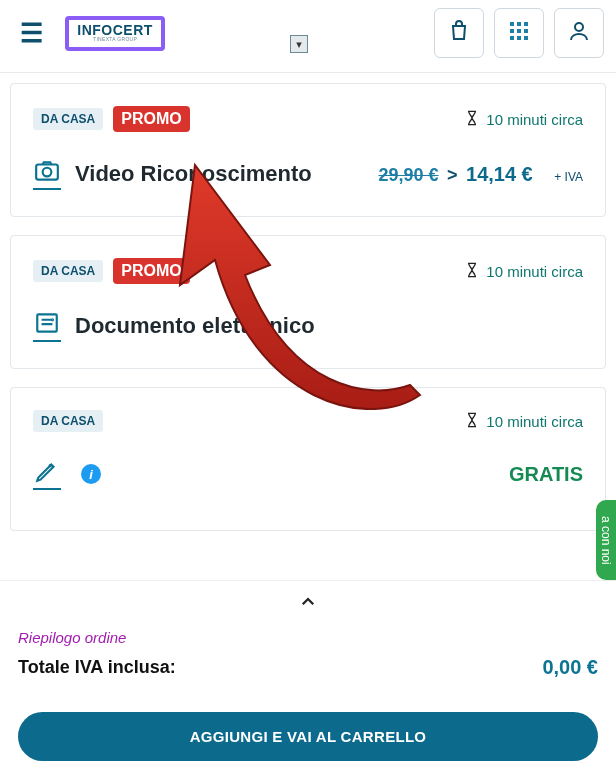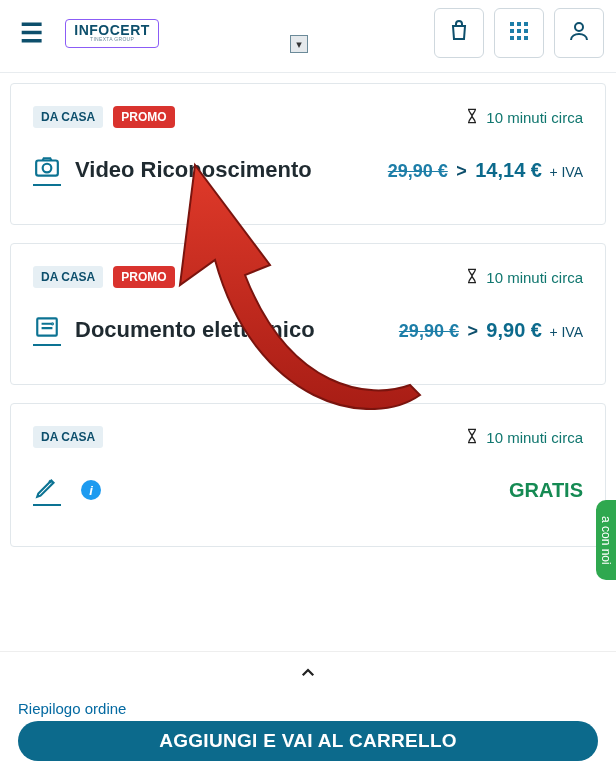--- a/index.html
+++ b/index.html
@@ -1,68 +1,68 @@
 <!DOCTYPE html>
 <html><head>
 <meta charset="utf-8">
 <style>
   * { box-sizing: border-box; margin: 0; padding: 0; }
   body { font-family: -apple-system, BlinkMacSystemFont, "Segoe UI", Arial, sans-serif; background: #fff; width: 616px; height: 779px; overflow: hidden; position: relative; }
 
   
   .header { display: flex; align-items: center; padding: 8px 12px; }
   .menu-btn { font-size: 26px; color: #0d4f6c; padding: 4px 8px; cursor: pointer; font-weight: bold; }
-  .logo { margin-left: 14px; border: 1px solid #8b5cf6; border-radius: 4px; padding: 3px 8px 5px; text-align: center; line-height: 1; }
+  .logo { margin-left: 14px; border: 4px solid #8b5cf6; border-radius: 4px; padding: 3px 8px 5px; text-align: center; line-height: 1; }
   .logo-main { font-weight: 700; font-size: 14px; color: #0d4f6c; letter-spacing: .5px; }
   .logo-sub { font-size: 5px; color: #6b8a99; letter-spacing: .3px; }
   .header-spacer { flex: 1; }
   .header-icon-btn { width: 50px; height: 50px; border: 1px solid #cfd8de; border-radius: 6px; display: flex; align-items: center; justify-content: center; margin-left: 10px; cursor: pointer; }
   .header-icon-btn svg { width: 24px; height: 24px; }
 
   .tab-arrow { position: absolute; top: 35px; left: 290px; width: 18px; height: 18px; border: 1px solid #6b8a99; display:flex; align-items:center; justify-content:center; font-size:11px; color:#333; background:#e5e9ec; cursor:pointer;}
   
   .divider { height: 1px; background: #e8ecef; margin-top: 6px; }
 
   
   .cards { padding: 10px; }
-  .card { border: 1px solid #e1e7eb; border-radius: 4px; padding: 22px 22px 38px; margin-bottom: 18px; position: relative; }
+  .card { border: 1px solid #e1e7eb; border-radius: 4px; padding: 22px 22px 26px; margin-bottom: 18px; position: relative; }
   .card-top { display: flex; align-items: center; }
   .badge-src { background: #e6eff4; color: #0d4f6c; font-size: 12px; font-weight: 600; padding: 4px 8px; border-radius: 3px; }
-  .badge-promo { background: #d9332e; color: #fff; font-size: 12px; font-weight: 700; padding: 4px 8px; border-radius: 4px; margin-left: 10px; }
+  .badge-promo { background: #d9332e; color: #fff; font-size: 16px; font-weight: 700; padding: 4px 8px; border-radius: 4px; margin-left: 10px; }
   .card-time { margin-left: auto; display: flex; align-items: center; color: #0f766e; font-size: 15px; }
   .card-time svg { width: 16px; height: 16px; margin-right: 6px; }
 
   .card-body { display: flex; align-items: center; margin-top: 26px; gap: 14px; }
   .card-icon { color: #0c7393; border-bottom: 2px solid #0c7393; padding-bottom: 4px; }
   .card-icon svg { width: 28px; height: 26px; display:block; }
   .card-title { font-size: 22px; font-weight: 600; color: #1f2a30; }
   .info-dot { width: 20px; height: 20px; border-radius: 50%; background: #1d9bf0; color: #fff; display:inline-flex; align-items:center; justify-content:center; font-size:13px; font-weight:700; margin-left:6px; font-style: italic; }
 
   .card-price { margin-left: auto; text-align: right; white-space: nowrap; }
   .price-old { color: #1d7ea8; font-weight: 700; font-size: 18px; text-decoration: line-through; text-align: center; }
   .price-sep { color: #0d4f6c; font-weight: 600; font-size: 18px; margin: 0 4px; }
   .price-new { color: #0c6a8c; font-weight: 700; font-size: 20px; }
-  .price-vat { color: #0d4f6c; font-size: 14px; font-weight: 500; margin-left: 3px; text-align: center; }
+  .price-vat { color: #0d4f6c; font-size: 12px; font-weight: 500; margin-left: 17px; text-align: center; }
   .price-free { color: #158a53; font-weight: 800; font-size: 20px; }
 
   
   .red-arrow { position: absolute; top: 130px; left: 160px; width: 270px; height: 280px; pointer-events: none; }
 
   
   .chat-tab { position: absolute; right: 0; top: 500px; width: 20px; height: 80px; background: #2fa84f; border-radius: 10px 0 0 10px; color:#fff; writing-mode: vertical-rl; text-align:center; font-size:12px; display:flex; align-items:center; justify-content:center; cursor:pointer; overflow:hidden;}
 
   
   .sheet { position: absolute; bottom: 0; left: 0; right: 0; background: #fff; border-top: 1px solid #eee; padding: 12px 18px 18px; }
   .sheet-chevron { text-align: center; cursor: pointer; }
   .sheet-chevron svg { width: 26px; height: 18px; color:#2b2b2b; }
-  .summary-label { color: #0369a1; font-size: 15px; margin-top: 14px; }
+  .summary-label { color: #a21caf; font-size: 15px; margin-top: 14px; font-style: italic; }
   .total-row { display: flex; align-items: center; margin-top: 10px; }
   .total-label { font-weight: 700; font-size: 18px; color: #111; }
   .total-value { margin-left: auto; font-weight: 700; font-size: 20px; color: #0c7393; }
-  .cta { margin-top: 4px; width: 100%; background: #0c6a8c; color: #fff; border: none; border-radius: 30px; padding: 9px 0; font-size: 19px; font-weight: 700; letter-spacing: .3px; cursor: pointer; }
+  .cta { margin-top: 33px; width: 100%; background: #0c6a8c; color: #fff; border: none; border-radius: 30px; padding: 16px 0; font-size: 15px; font-weight: 700; letter-spacing: .3px; cursor: pointer; }
 </style>
 </head>
 <body>
 
 <div class="header">
   <div class="menu-btn">☰</div>
   <div class="logo">
     <div class="logo-main">INFOCERT</div>
     <div class="logo-sub">TINEXTA GROUP</div>
   </div>
@@ -147,26 +147,20 @@
     </div>
     <div class="card-body">
       <span class="card-icon">
         <svg viewBox="0 0 24 24" fill="none" stroke="#0c7393" stroke-width="2">
             <rect x="3" y="4" width="18" height="16" rx="1"></rect>
             <path d="M7 9h6M7 13h10M13 9l3 0"></path>
             <circle cx="17" cy="9" r="0.5" fill="#0c7393"></circle>
           </svg>
       </span>
       <span class="card-title">Documento elettronico</span>
-      <div class="card-price">
-        <span class="price-old">29,90 €</span>
-        <span class="price-sep">&gt;</span>
-        <span class="price-new">9,90 €</span>
-        <span class="price-vat">+ IVA</span>
-      </div>
     </div>
   </div>
 
   <div class="card" style="margin-bottom:0; padding-bottom:40px;">
     <div class="card-top">
       <span class="badge-src">DA CASA</span>
       <div class="card-time">
         <span><svg viewBox="0 0 24 24" fill="none" stroke="#222" stroke-width="2">
               <path d="M6 2h12M6 22h12M7 2c0 5 5 7 5 10s-5 5-5 10M17 2c0 5-5 7-5 10s5 5 5 10"></path>
             </svg></span>
@@ -207,14 +201,18 @@
 
 <div class="chat-tab">a con noi</div>
 
 <div class="sheet">
   <div class="sheet-chevron">
     <span><svg viewBox="0 0 24 24" fill="none" stroke="#222" stroke-width="3">
           <path d="M5 15l7-7 7 7"></path>
         </svg></span>
   </div>
   <div class="summary-label">Riepilogo ordine</div>
+  <div class="total-row">
+    <span class="total-label">Totale IVA inclusa:</span>
+    <span class="total-value">0,00 €</span>
+  </div>
   <button class="cta">AGGIUNGI E VAI AL CARRELLO</button>
 </div>
 
 </body></html>

